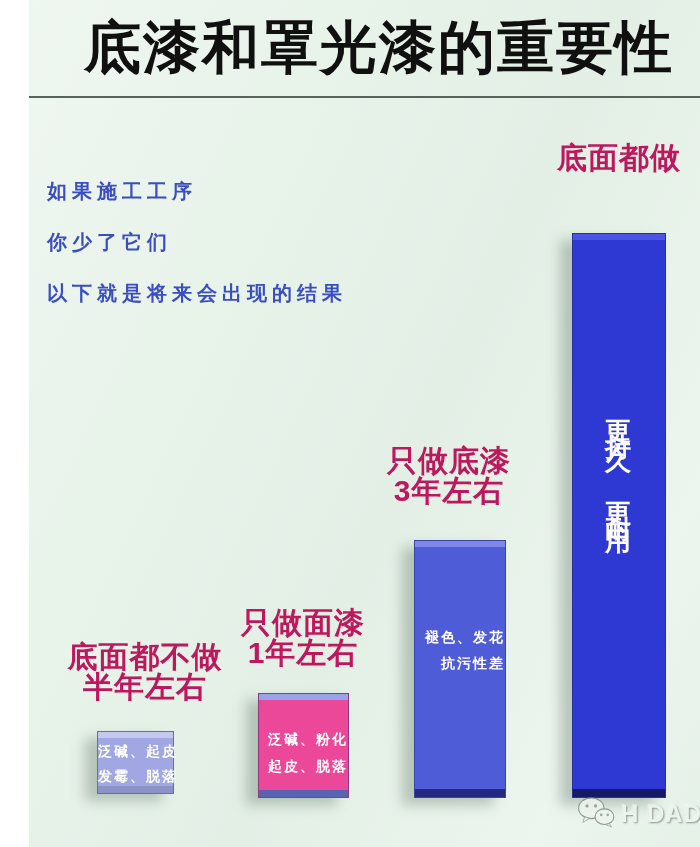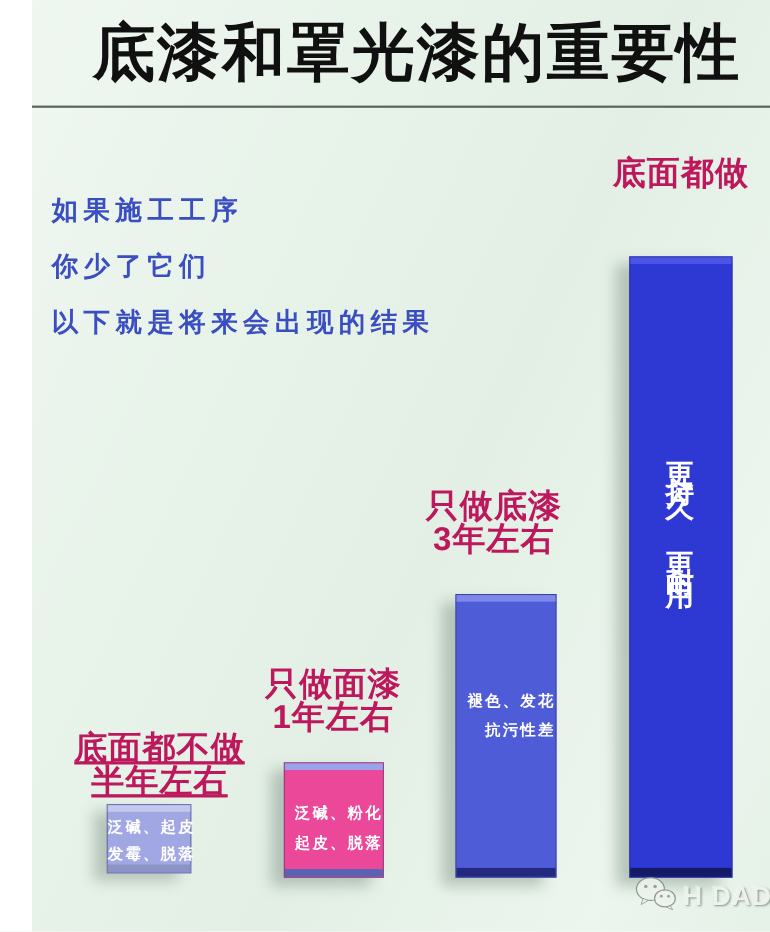--- a/index.html
+++ b/index.html
@@ -31,21 +31,21 @@
     letter-spacing:2px;white-space:nowrap;
   }
   .divider{
     top:96px;left:0;width:698px;height:2px;
     background:#57645b;
   }
 
   
   .intro{
     top:166px;left:18px;width:460px;
-    color:#3a4ec2;font-size:24px;font-weight:bold;
+    color:#3a4ec2;font-size:20px;font-weight:bold;
     letter-spacing:5px;line-height:51px;white-space:nowrap;
   }
 
   
   .bar{
     position:absolute;z-index:1;
     box-sizing:border-box;
     border:1px solid rgba(35,40,95,0.45);
     box-shadow:-12px 7px 12px rgba(105,125,110,0.40);
   }
@@ -85,21 +85,21 @@
     letter-spacing:14px;white-space:nowrap;
   }
 
   
   .bar-label{
     position:absolute;z-index:1;
     text-align:center;color:#be185d;
     font-size:30px;font-weight:bold;
     line-height:30px;letter-spacing:1px;white-space:nowrap;
   }
-  .label-1{left:26px;top:666px;width:180px;text-decoration:underline;}
+  .label-1{left:26px;top:642px;width:180px;}
   .label-2{left:184px;top:608px;width:180px;}
   .label-3{left:330px;top:446px;width:180px;}
   .label-4{left:495px;top:143px;width:190px;}
   .label-4 .duration{margin-top:11px;}
 
   
   .watermark{
     top:796px;left:548px;
     display:flex;align-items:center;gap:6px;
     opacity:0.85;

